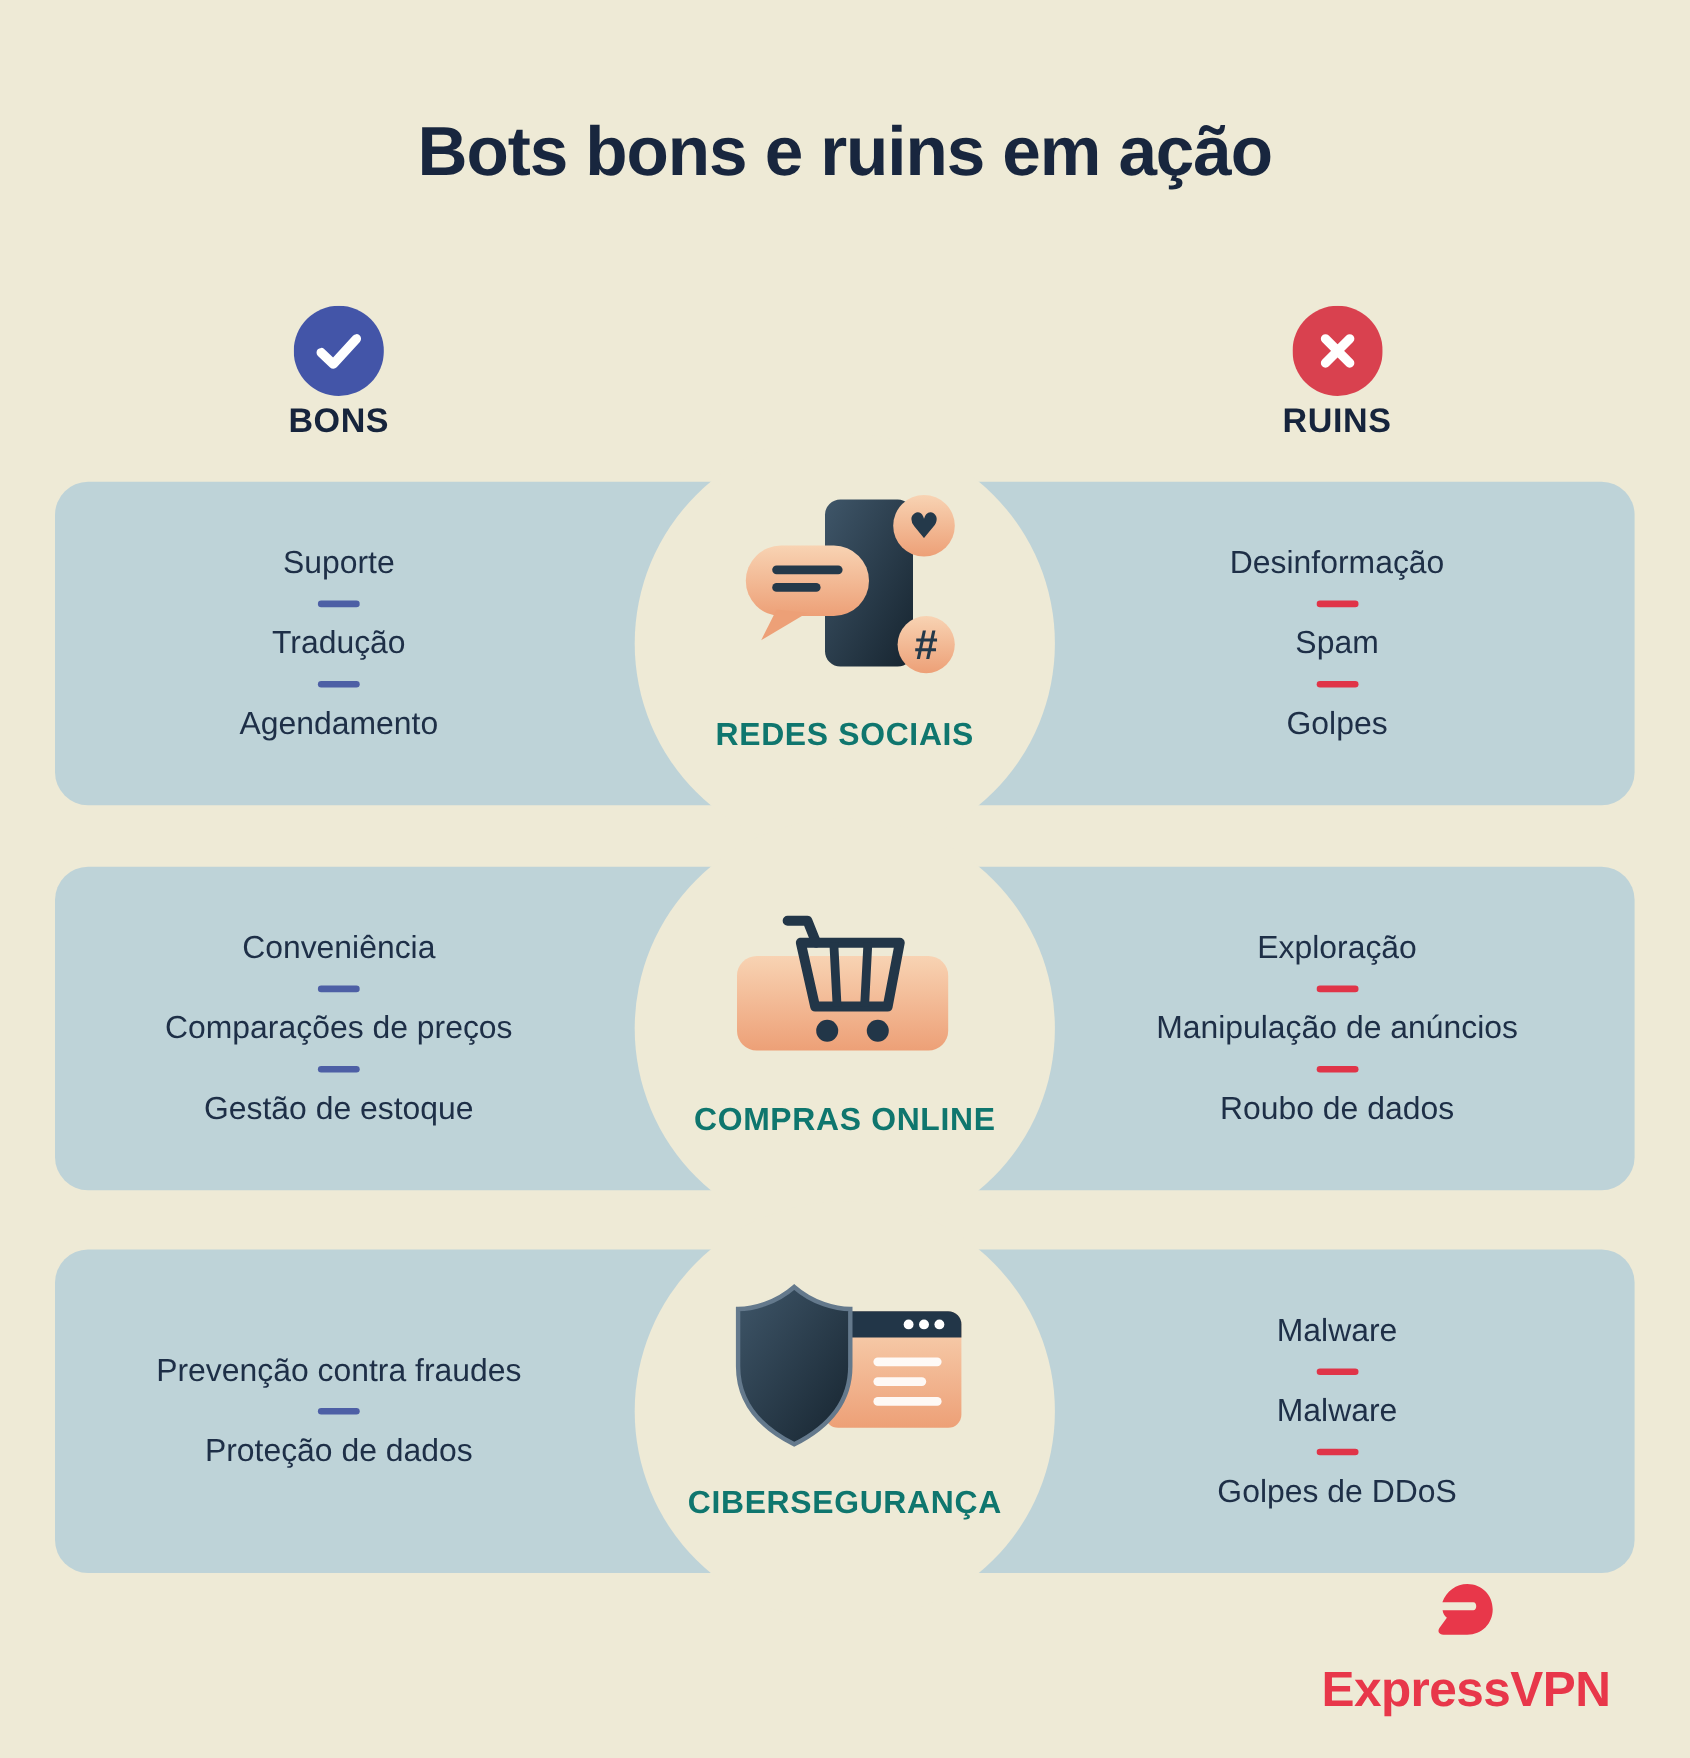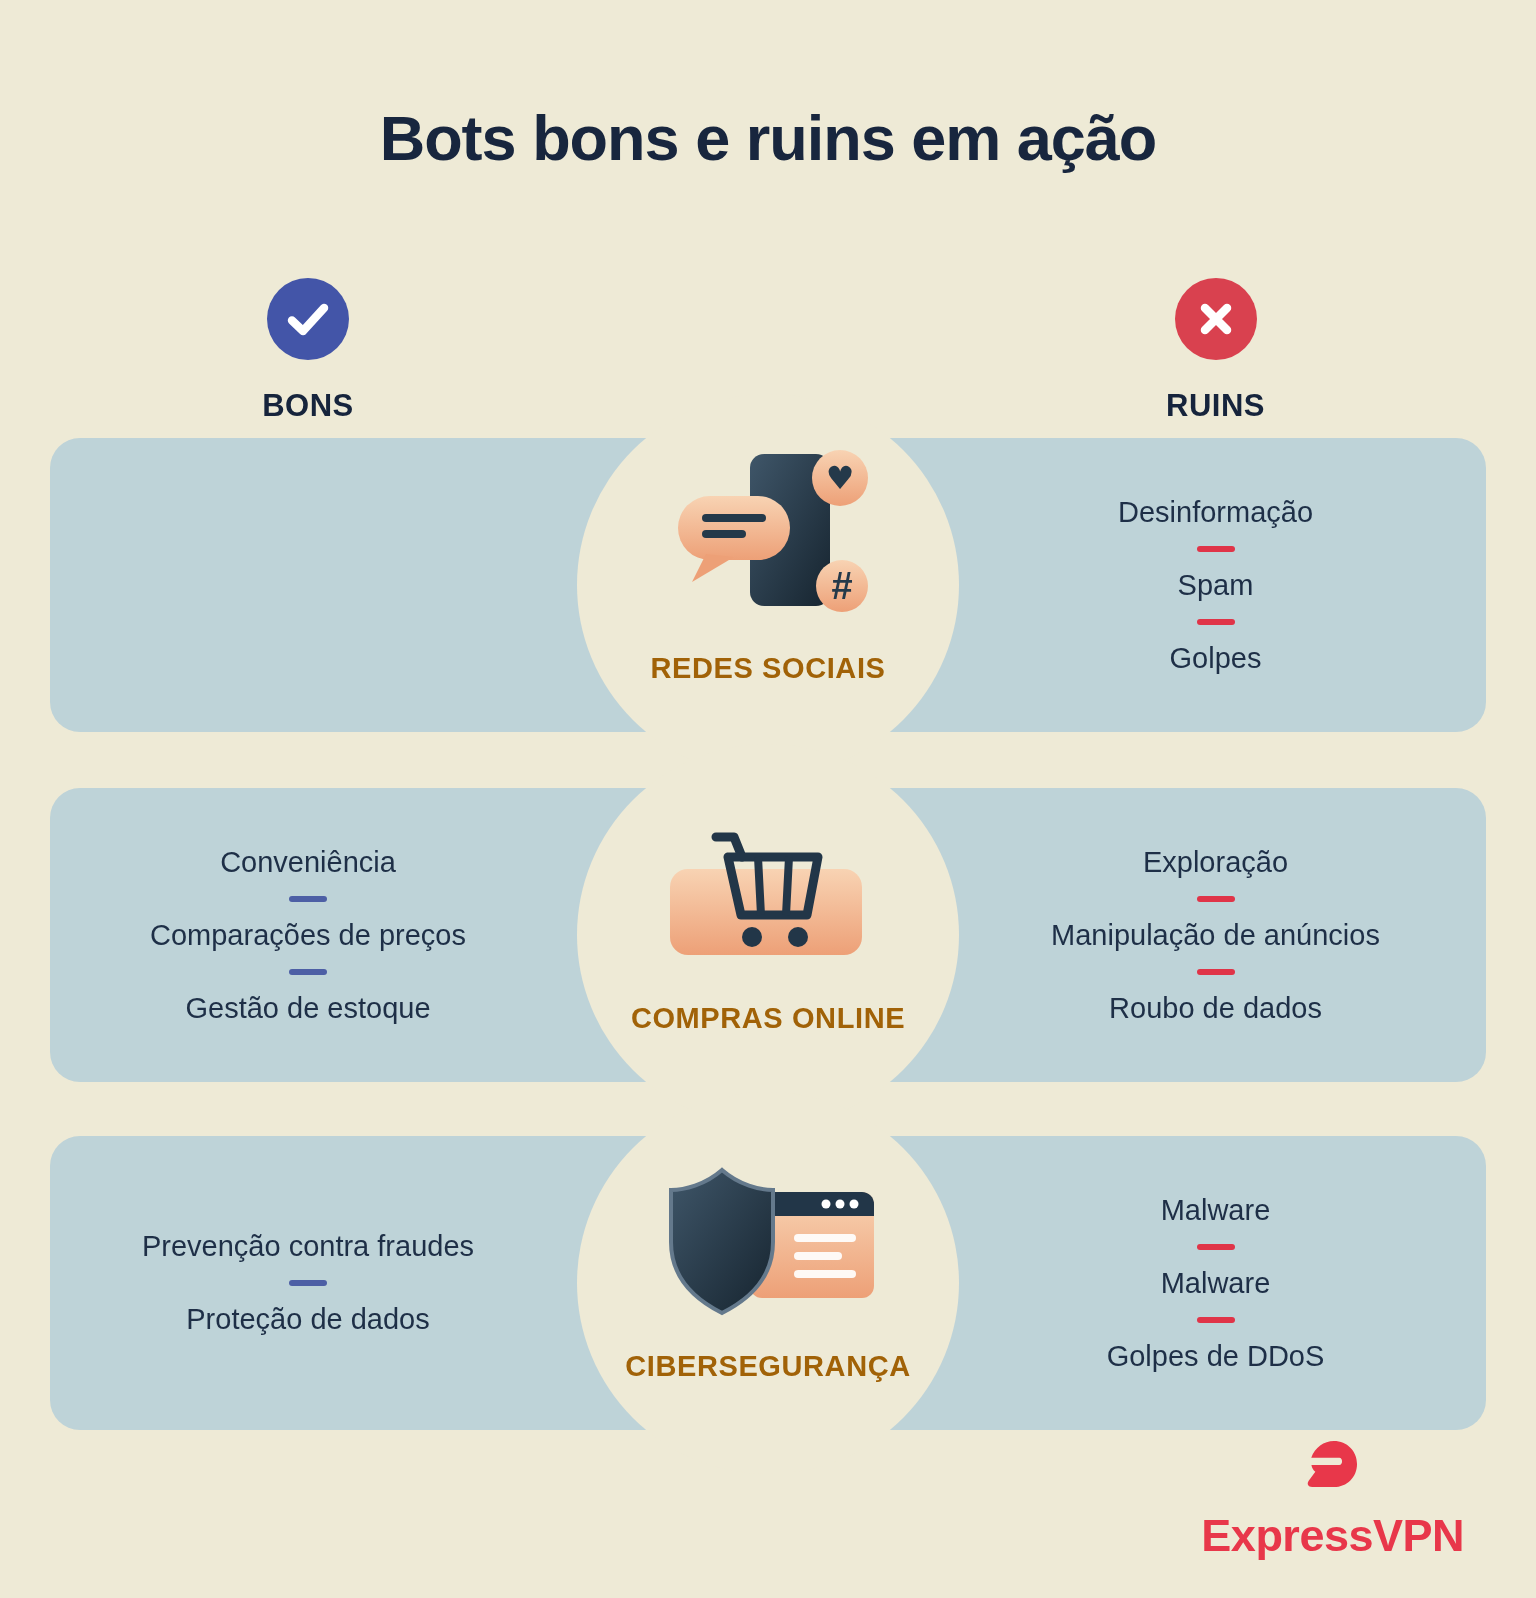--- a/index.html
+++ b/index.html
@@ -3,35 +3,35 @@
 <meta charset="utf-8">
 <style>
   * { margin:0; padding:0; box-sizing:border-box; }
   html,body { background:#eeead6; }
   body { font-family:"Liberation Sans", sans-serif; }
   #canvas { position:relative; width:1536px; height:1598px; background:#eeead6; overflow:hidden; margin:16px auto; }
 
   .title { position:absolute; top:86px; left:0; width:100%; text-align:center;
            font-size:63px; font-weight:700; color:#18263e; letter-spacing:-1px; }
 
-  .col-header { position:absolute; top:262px; display:flex; flex-direction:column; align-items:center; gap:24px; }
+  .col-header { position:absolute; top:262px; display:flex; flex-direction:column; align-items:center; }
   .col-header.good { left:50px; width:516px; }
   .col-header.bad  { left:945px; width:541px; }
   .col-header .hdr-label { font-size:31px; font-weight:700; color:#16243c; letter-spacing:.5px; }
 
   .row { position:absolute; left:0; width:1536px; height:294px; }
   .row.r1 { top:422px; } .row.r2 { top:772px; } .row.r3 { top:1120px; }
 
   .panel { position:absolute; left:50px; right:50px; top:0; bottom:0; background:#bed3d8; border-radius:30px; }
 
   .circle { position:absolute; left:50%; top:50%; transform:translate(-50%,-50%);
             width:382px; height:382px; border-radius:50%; background:#eeead6;
             display:flex; flex-direction:column; align-items:center; }
   .icon-box { height:214px; margin-top:44px; display:flex; align-items:center; justify-content:center; }
-  .category-label { font-size:29px; font-weight:700; color:#a16207; letter-spacing:.6px; white-space:nowrap; }
+  .category-label { font-size:29px; font-weight:700; color:#0f766e; letter-spacing:.6px; white-space:nowrap; }
 
   .list { position:absolute; top:0; bottom:0; display:flex; flex-direction:column;
           align-items:center; justify-content:center; gap:17px; }
   .list.good { left:50px; width:516px; }
   .list.bad  { left:945px; width:541px; }
   .list-item { font-size:29px; color:#1e2f47; }
   .dash { width:38px; height:6px; border-radius:3px; }
   .good .dash { background:#4d5fa5; }
   .bad  .dash { background:#e03448; }
 
@@ -73,20 +73,27 @@
       <svg width="82" height="82" viewBox="0 0 82 82">
         <circle cx="41" cy="41" r="41" fill="#d9414f"></circle>
         <path d="M30 30 L52 52 M52 30 L30 52" stroke="#ffffff" stroke-width="8.5" stroke-linecap="round"></path>
       </svg>
     </span>
     <span class="hdr-label">RUINS</span>
   </div>
 
   <section class="row r1">
     <div class="panel"></div>
+    <div class="list good">
+        <div class="list-item">Suporte</div>
+        <div class="dash"></div>
+        <div class="list-item">Tradução</div>
+        <div class="dash"></div>
+        <div class="list-item">Agendamento</div>
+      </div>
     <div class="list bad">
         <div class="list-item">Desinformação</div>
         <div class="dash"></div>
         <div class="list-item">Spam</div>
         <div class="dash"></div>
         <div class="list-item">Golpes</div>
       </div>
     <div class="circle">
       <div class="icon-box">
         <svg width="208" height="198" viewBox="0 0 208 198">

